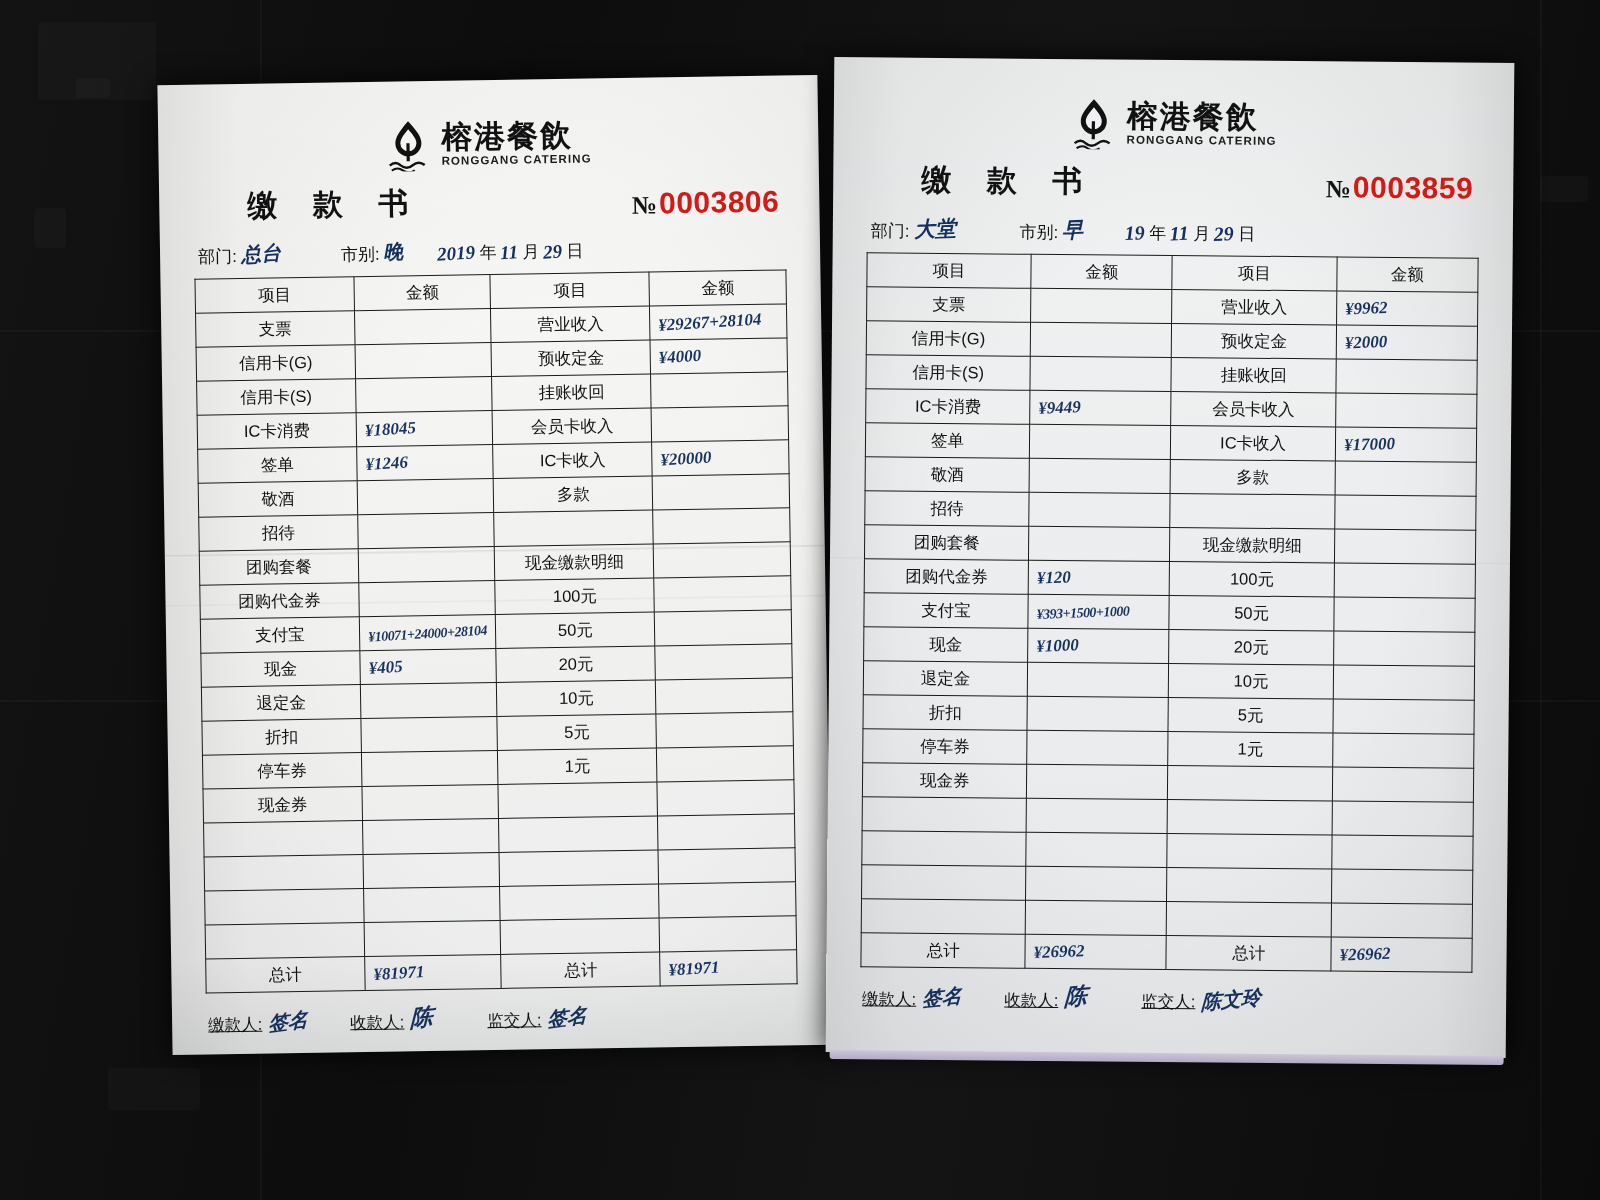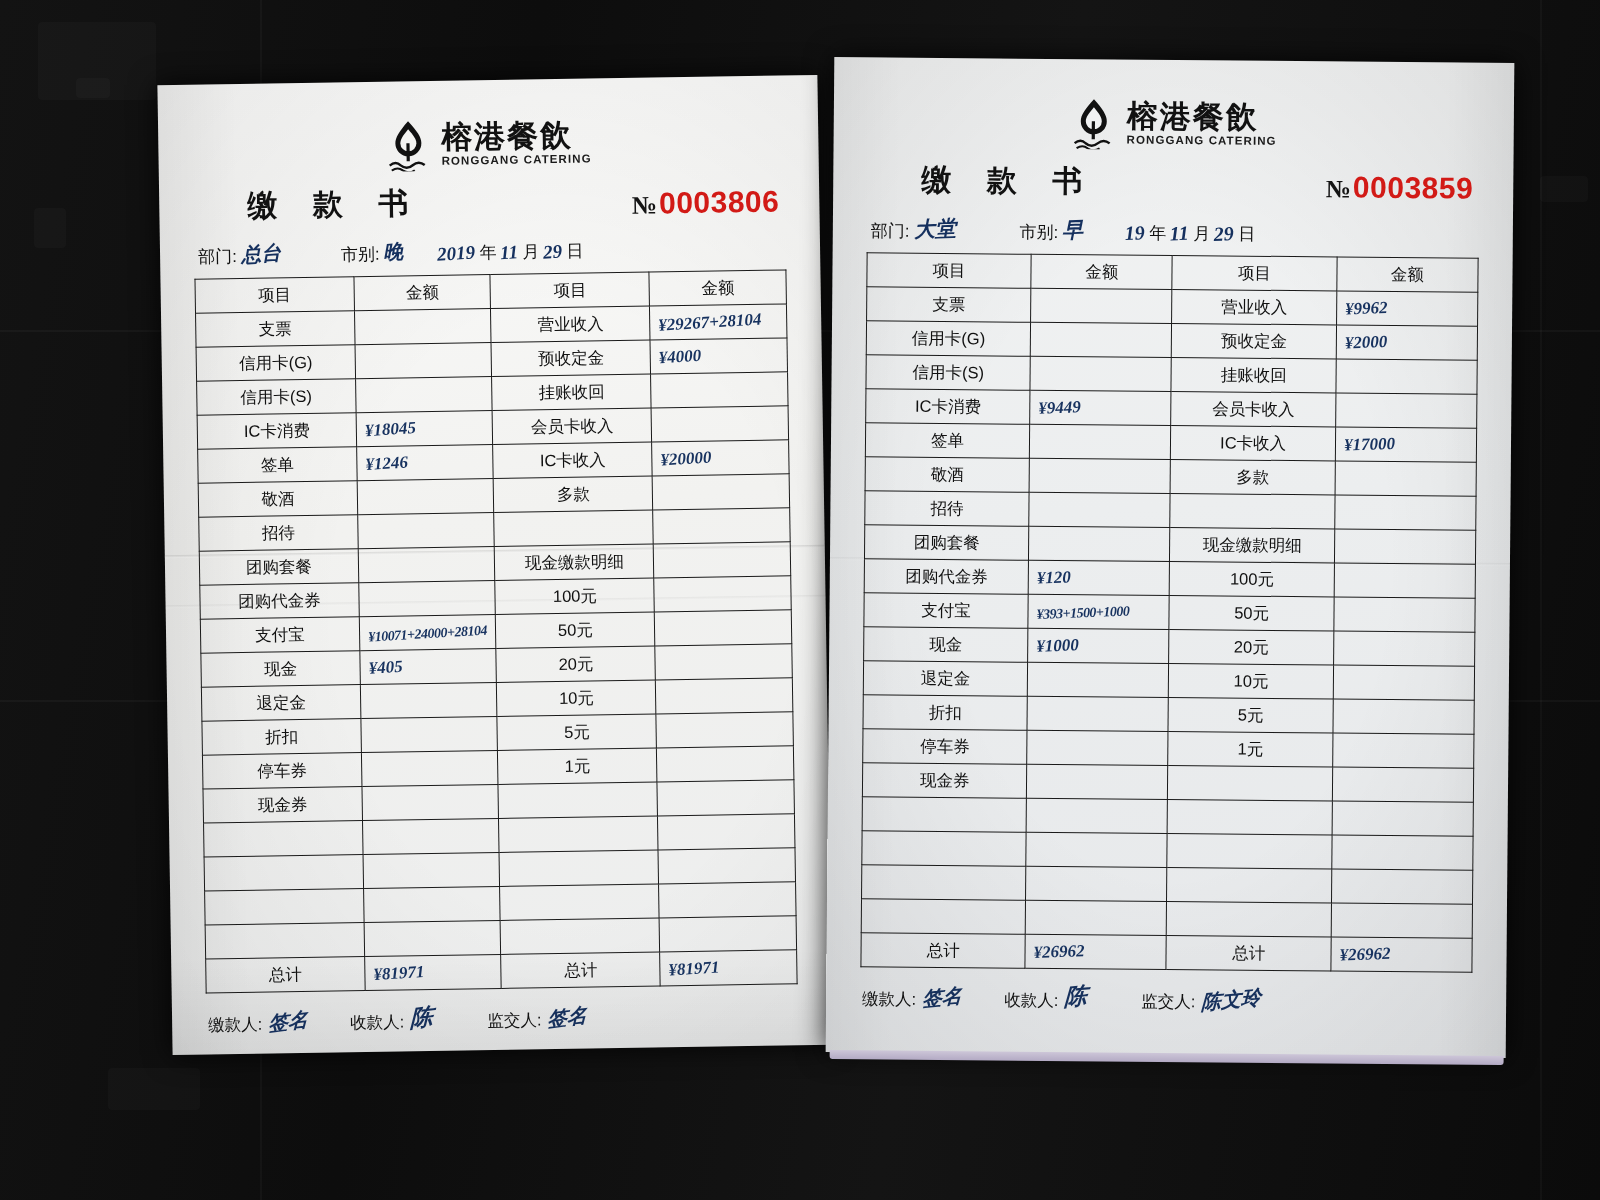--- a/index.html
+++ b/index.html
@@ -212,21 +212,21 @@
   
   .sign-row {
     display: flex;
     align-items: flex-end;
     margin-top: 12px;
     padding: 0 2px;
     font-size: 16.5px;
     color: #111;
     gap: 4px;
   }
-  .sign-cell { display: flex; align-items: flex-end; }
+  .sign-cell { display: flex; align-items: flex-end; text-decoration: underline; }
   .sig {
     font-family: "Liberation Serif", serif;
     font-style: italic;
     font-weight: bold;
     color: #16305c;
     font-size: 20px;
     transform: rotate(-6deg) skewX(-8deg);
     display: inline-block;
     margin-left: 2px;
     white-space: nowrap;

